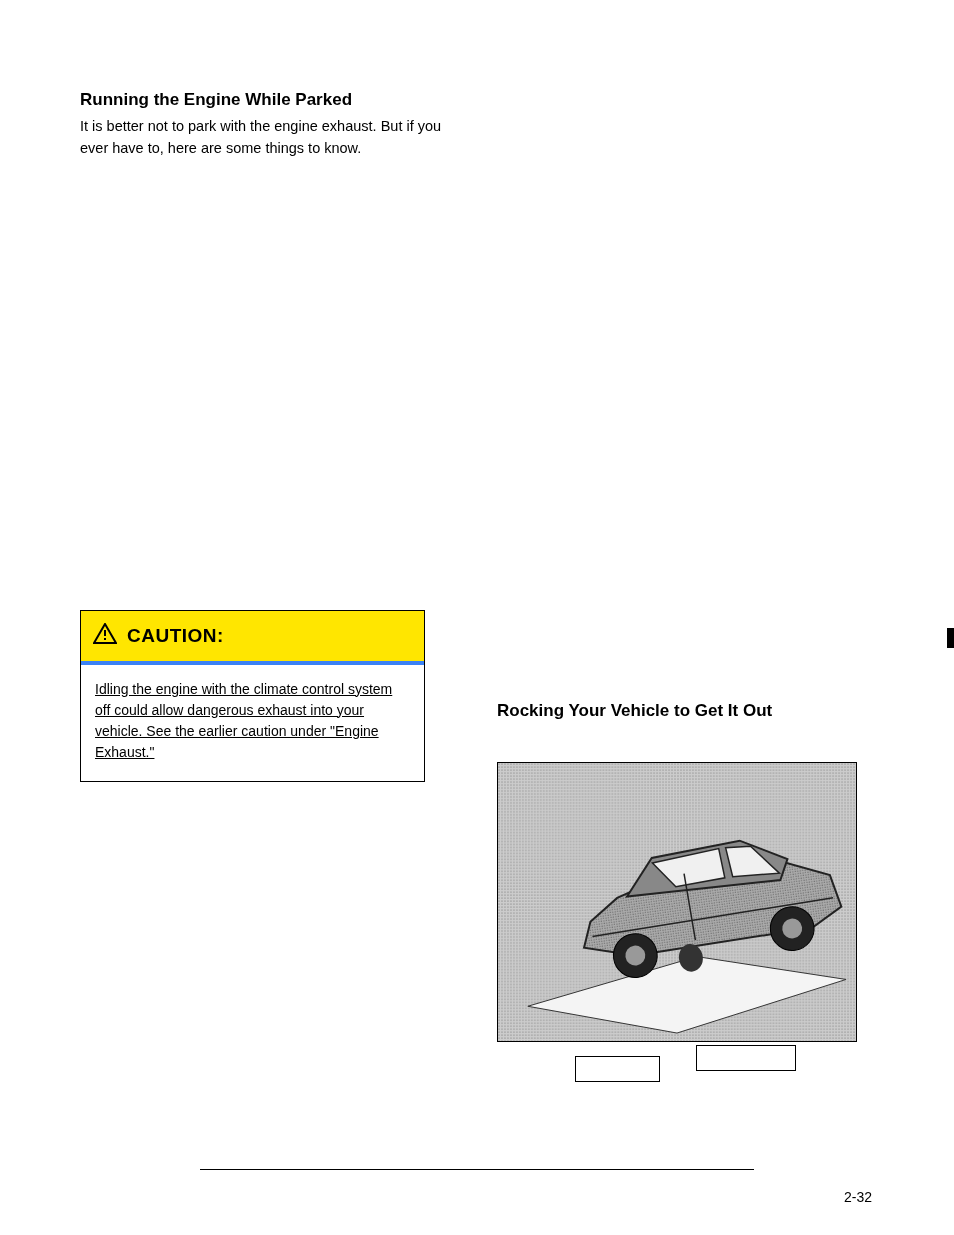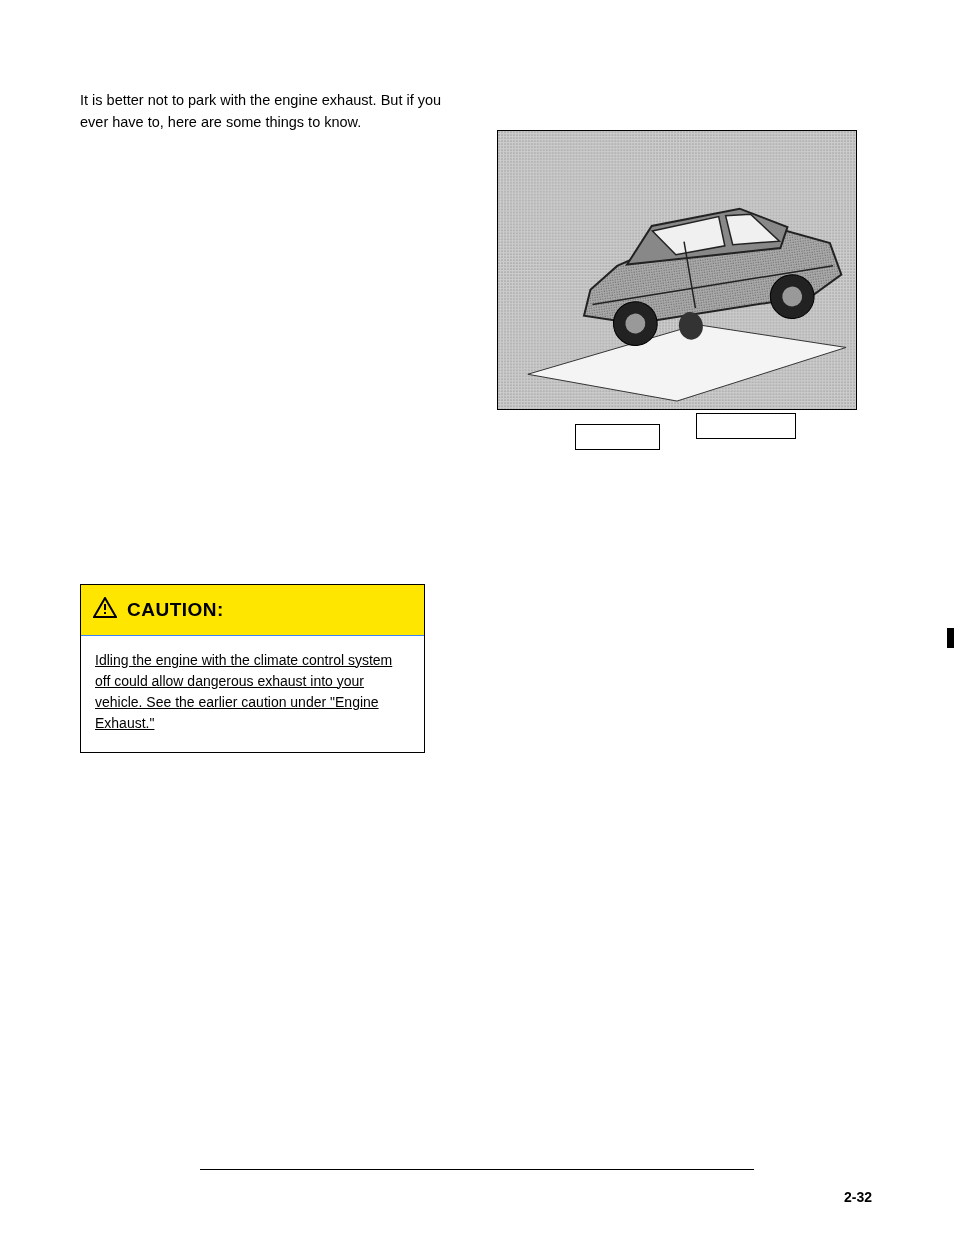--- a/index.html
+++ b/index.html
@@ -40,21 +40,21 @@
       border: 1px solid #000;
       width: 345px;
       margin-top: 20px;
     }
     .caution-header {
       background: #ffe600;
       padding: 12px 12px;
       display: flex;
       align-items: center;
       gap: 10px;
-      border-bottom: 1px solid #3b82f6;
+      border-bottom: 4px solid #3b82f6;
     }
     .caution-header svg {
       width: 24px;
       height: 22px;
     }
     .caution-title {
       font-weight: bold;
       font-size: 19px;
       letter-spacing: 0.5px;
     }
@@ -70,21 +70,21 @@
     .rocking-heading {
       font-weight: bold;
       font-size: 17px;
       line-height: 1.3;
     }
     .page-number {
       position: absolute;
       bottom: 30px;
       right: 82px;
       font-size: 14px;
-      font-weight: bold;
+      font-weight: normal;
     }
     .black-tab {
       position: absolute;
       right: 0;
       top: 628px;
       width: 7px;
       height: 20px;
       background: #000;
     }
     .car-illustration {
@@ -127,38 +127,42 @@
   </style>
 </head>
 <body>
 
 <div class="black-tab"></div>
 
 <div class="page-content">
   <div class="two-col">
 
     <div class="col">
+      <h2 class="section-heading">Running the Engine While Parked</h2>
       <p class="body-text para">It is better not to park with the engine exhaust. But if you ever have to, here are some things to know.</p>
 
       <div class="caution-box" style="margin-top:450px;">
         <div class="caution-header">
           <span>
             <svg viewBox="0 0 24 22">
               <path d="M12 1 L23 20 L1 20 Z" fill="none" stroke="#000" stroke-width="2"></path>
               <rect x="11" y="7" width="2" height="6" fill="#000"></rect>
               <rect x="11" y="15" width="2" height="2" fill="#000"></rect>
             </svg>
           </span>
           <span class="caution-title">CAUTION:</span>
         </div>
         <div class="caution-body">Idling the engine with the climate control system off could allow dangerous exhaust into your vehicle. See the earlier caution under "Engine Exhaust."</div>
       </div>
     </div>
 
     <div class="col">
+      <div class="rocking-heading-block" style="margin-top:610px;">
+        <div class="rocking-heading">Rocking Your Vehicle to Get It Out</div>
+      </div>
 
       <div class="car-illustration">
         <svg class="car-svg" viewBox="0 0 360 280" preserveAspectRatio="none">
           <defs>
             <pattern id="dots" x="0" y="0" width="3" height="3" patternUnits="userSpaceOnUse">
               <rect width="3" height="3" fill="#ccc"></rect>
               <circle cx="1" cy="1" r="0.6" fill="#666"></circle>
             </pattern>
             <pattern id="dots2" x="0" y="0" width="2.5" height="2.5" patternUnits="userSpaceOnUse">
               <rect width="2.5" height="2.5" fill="#aaa"></rect>

